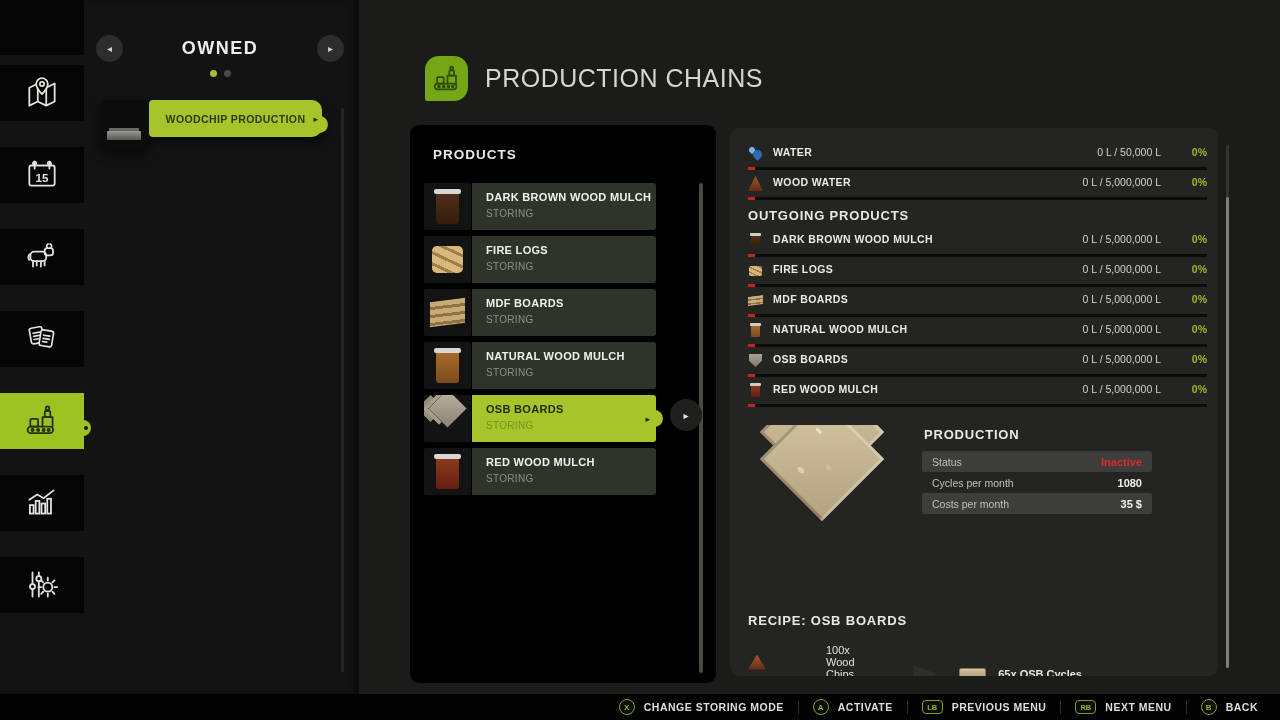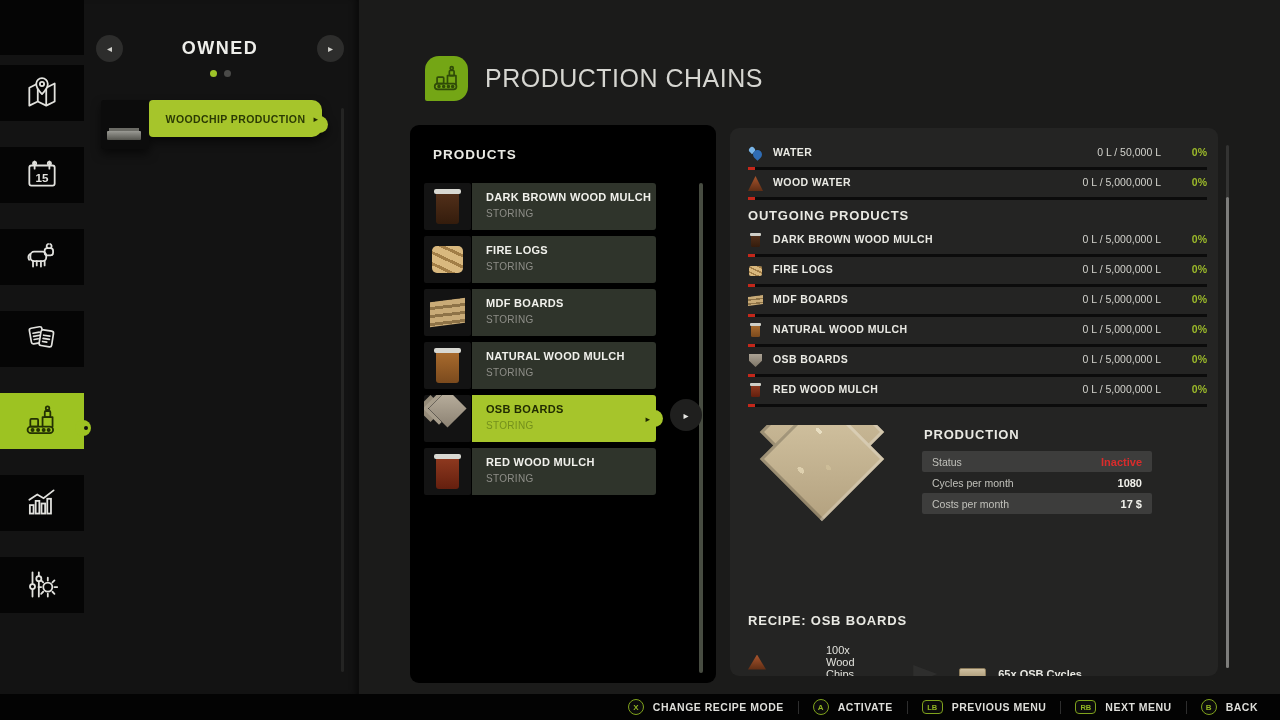--- a/index.html
+++ b/index.html
@@ -465,21 +465,21 @@
         <div class="trow shade">
           <span class="tlabel">Status</span>
           <span class="tvalue red">Inactive</span>
         </div>
         <div class="trow">
           <span class="tlabel">Cycles per month</span>
           <span class="tvalue">1080</span>
         </div>
         <div class="trow shade">
           <span class="tlabel">Costs per month</span>
-          <span class="tvalue">17 $</span>
+          <span class="tvalue">35 $</span>
         </div>
       </div>
     </div>
 
     <div class="recipe-title">RECIPE: OSB BOARDS</div>
     <div class="recipe-row">
       <span class="r-chips"></span>
       <span class="r-label">100x Wood Chips</span>
       <span class="r-out">
         <span class="r-arrow"></span>
@@ -487,21 +487,21 @@
         <span class="r-out-label">65x OSB Cycles</span>
       </span>
     </div>
   </section>
 
   <div class="detail-scroll"></div>
 
   <footer class="hotbar">
     <div class="hitem">
       <span class="hbtn">X</span>
-      <span class="hlabel">CHANGE RECIPE MODE</span>
+      <span class="hlabel">CHANGE STORING MODE</span>
     </div>
     <span class="hdiv"></span>
     <div class="hitem">
       <span class="hbtn">A</span>
       <span class="hlabel">ACTIVATE</span>
     </div>
     <span class="hdiv"></span>
     <div class="hitem">
       <span class="hbtn wide">LB</span>
       <span class="hlabel">PREVIOUS MENU</span>

